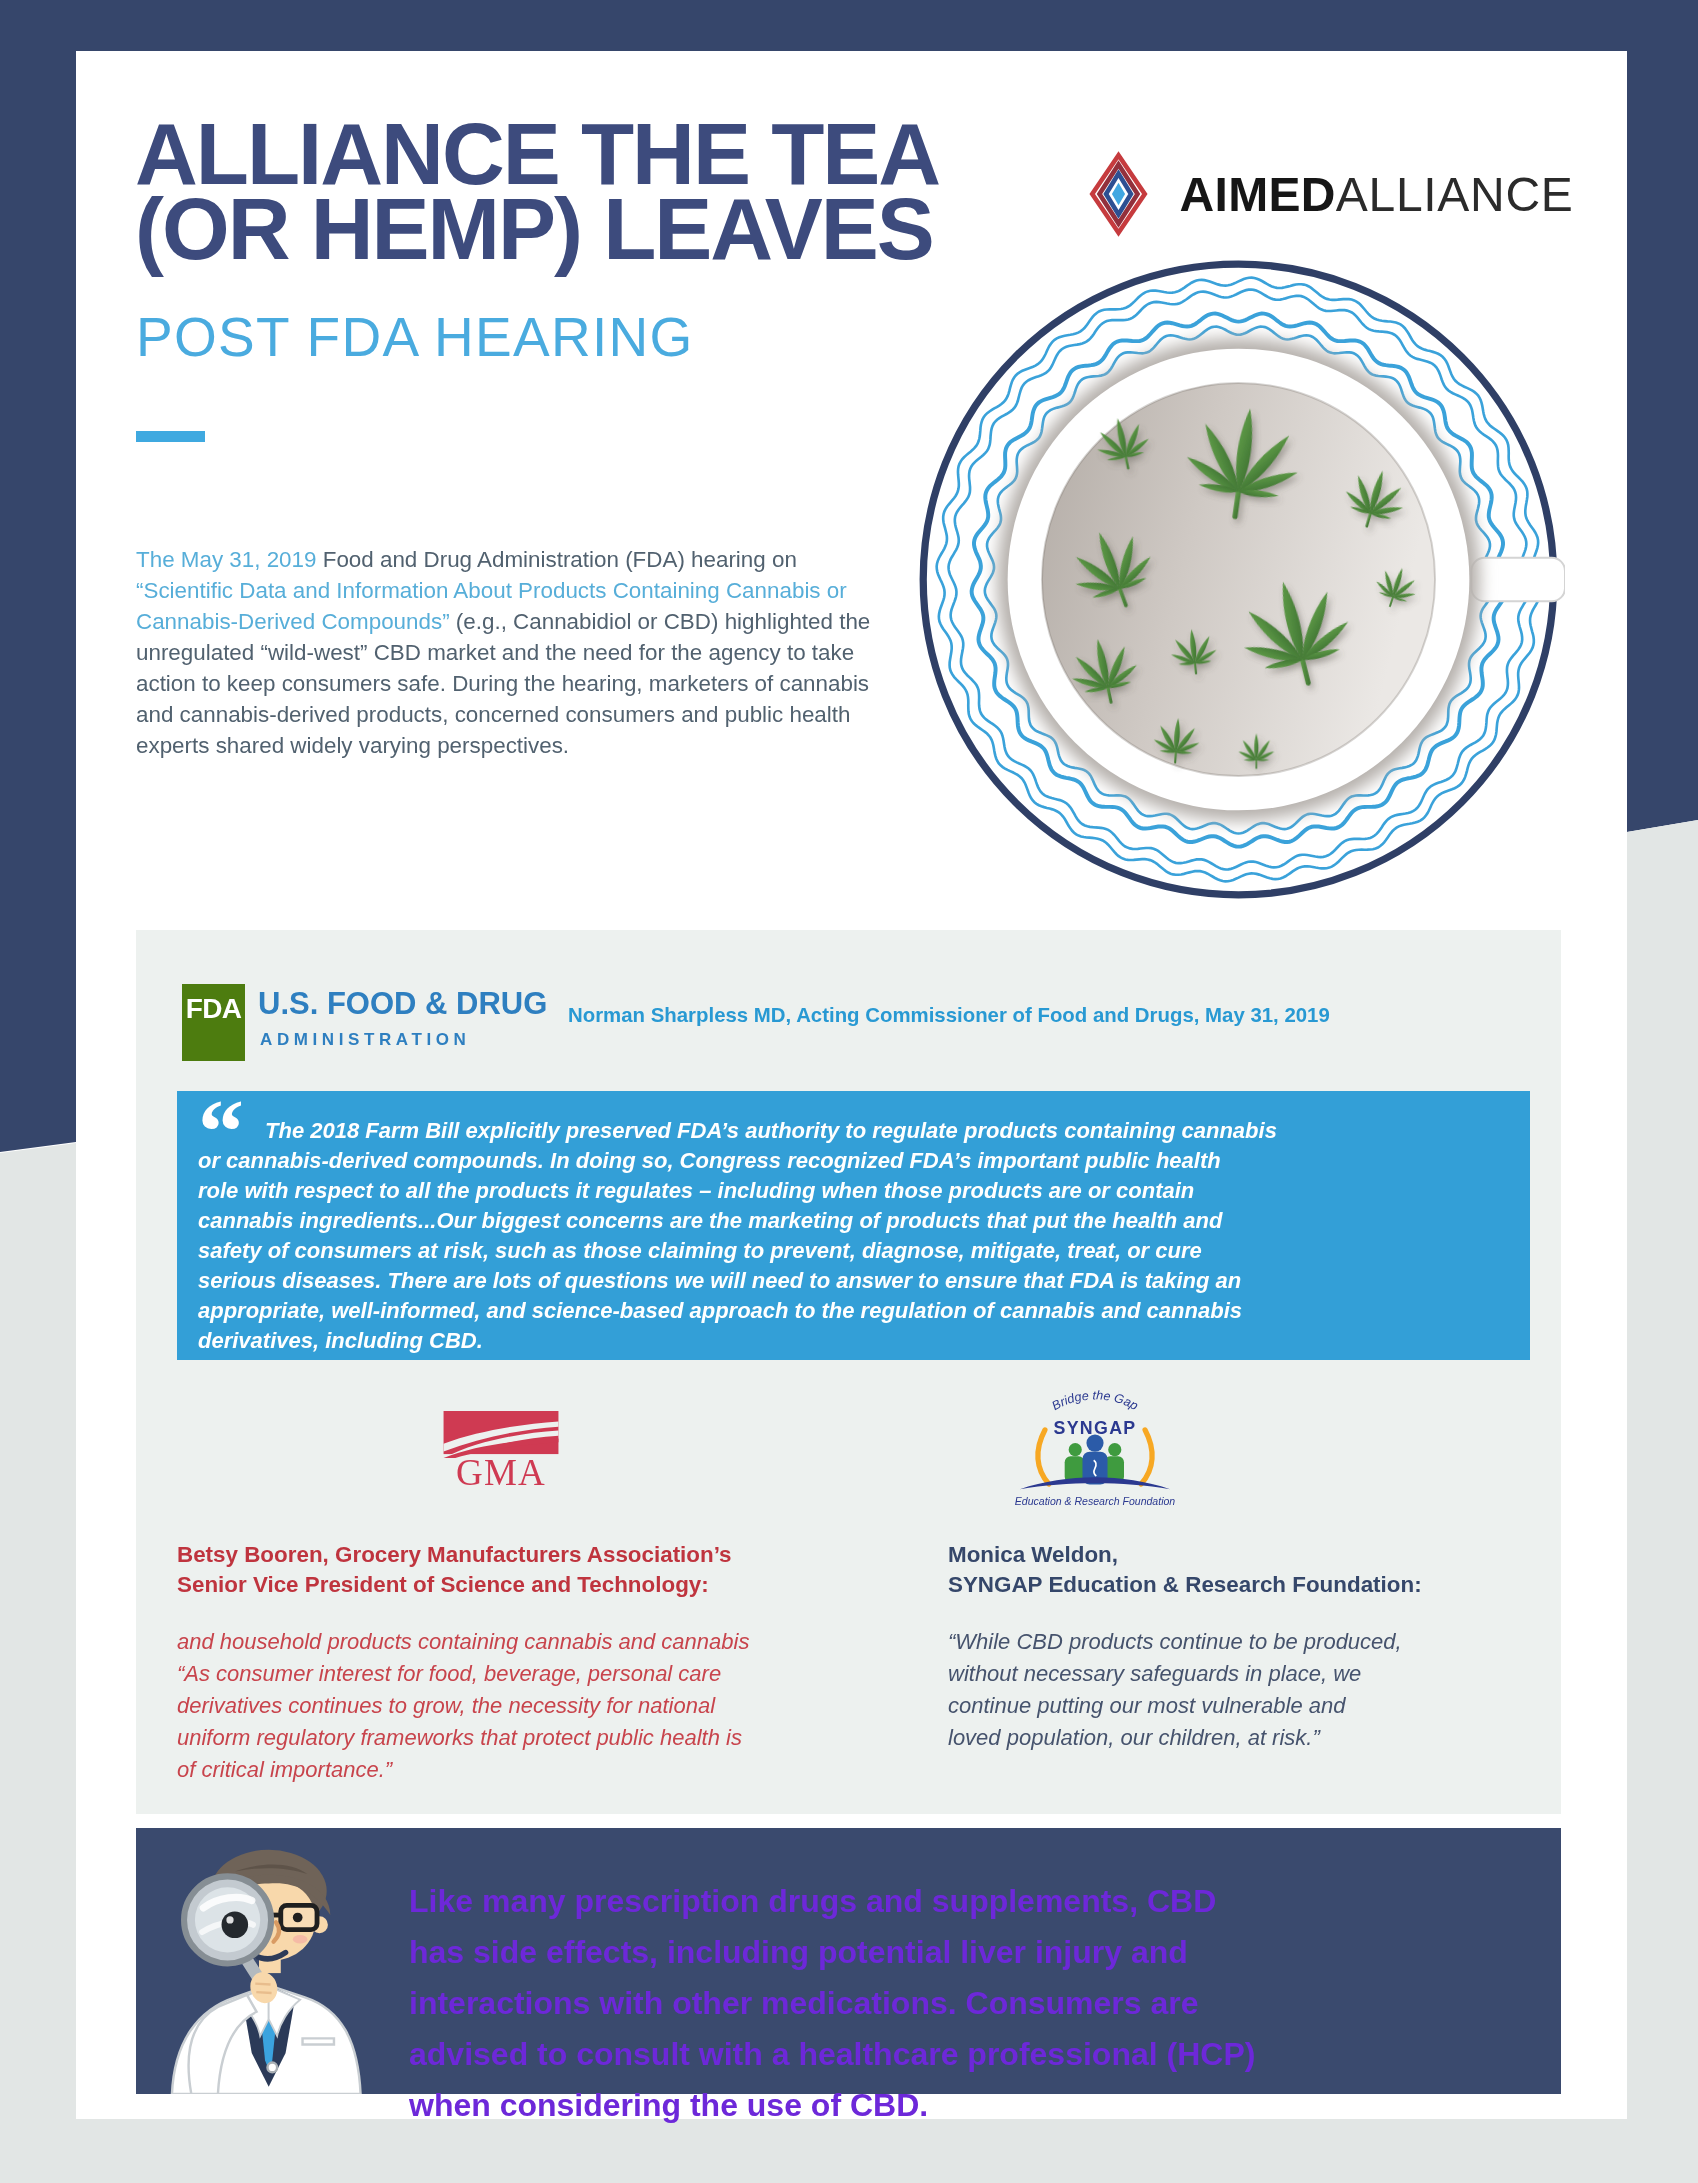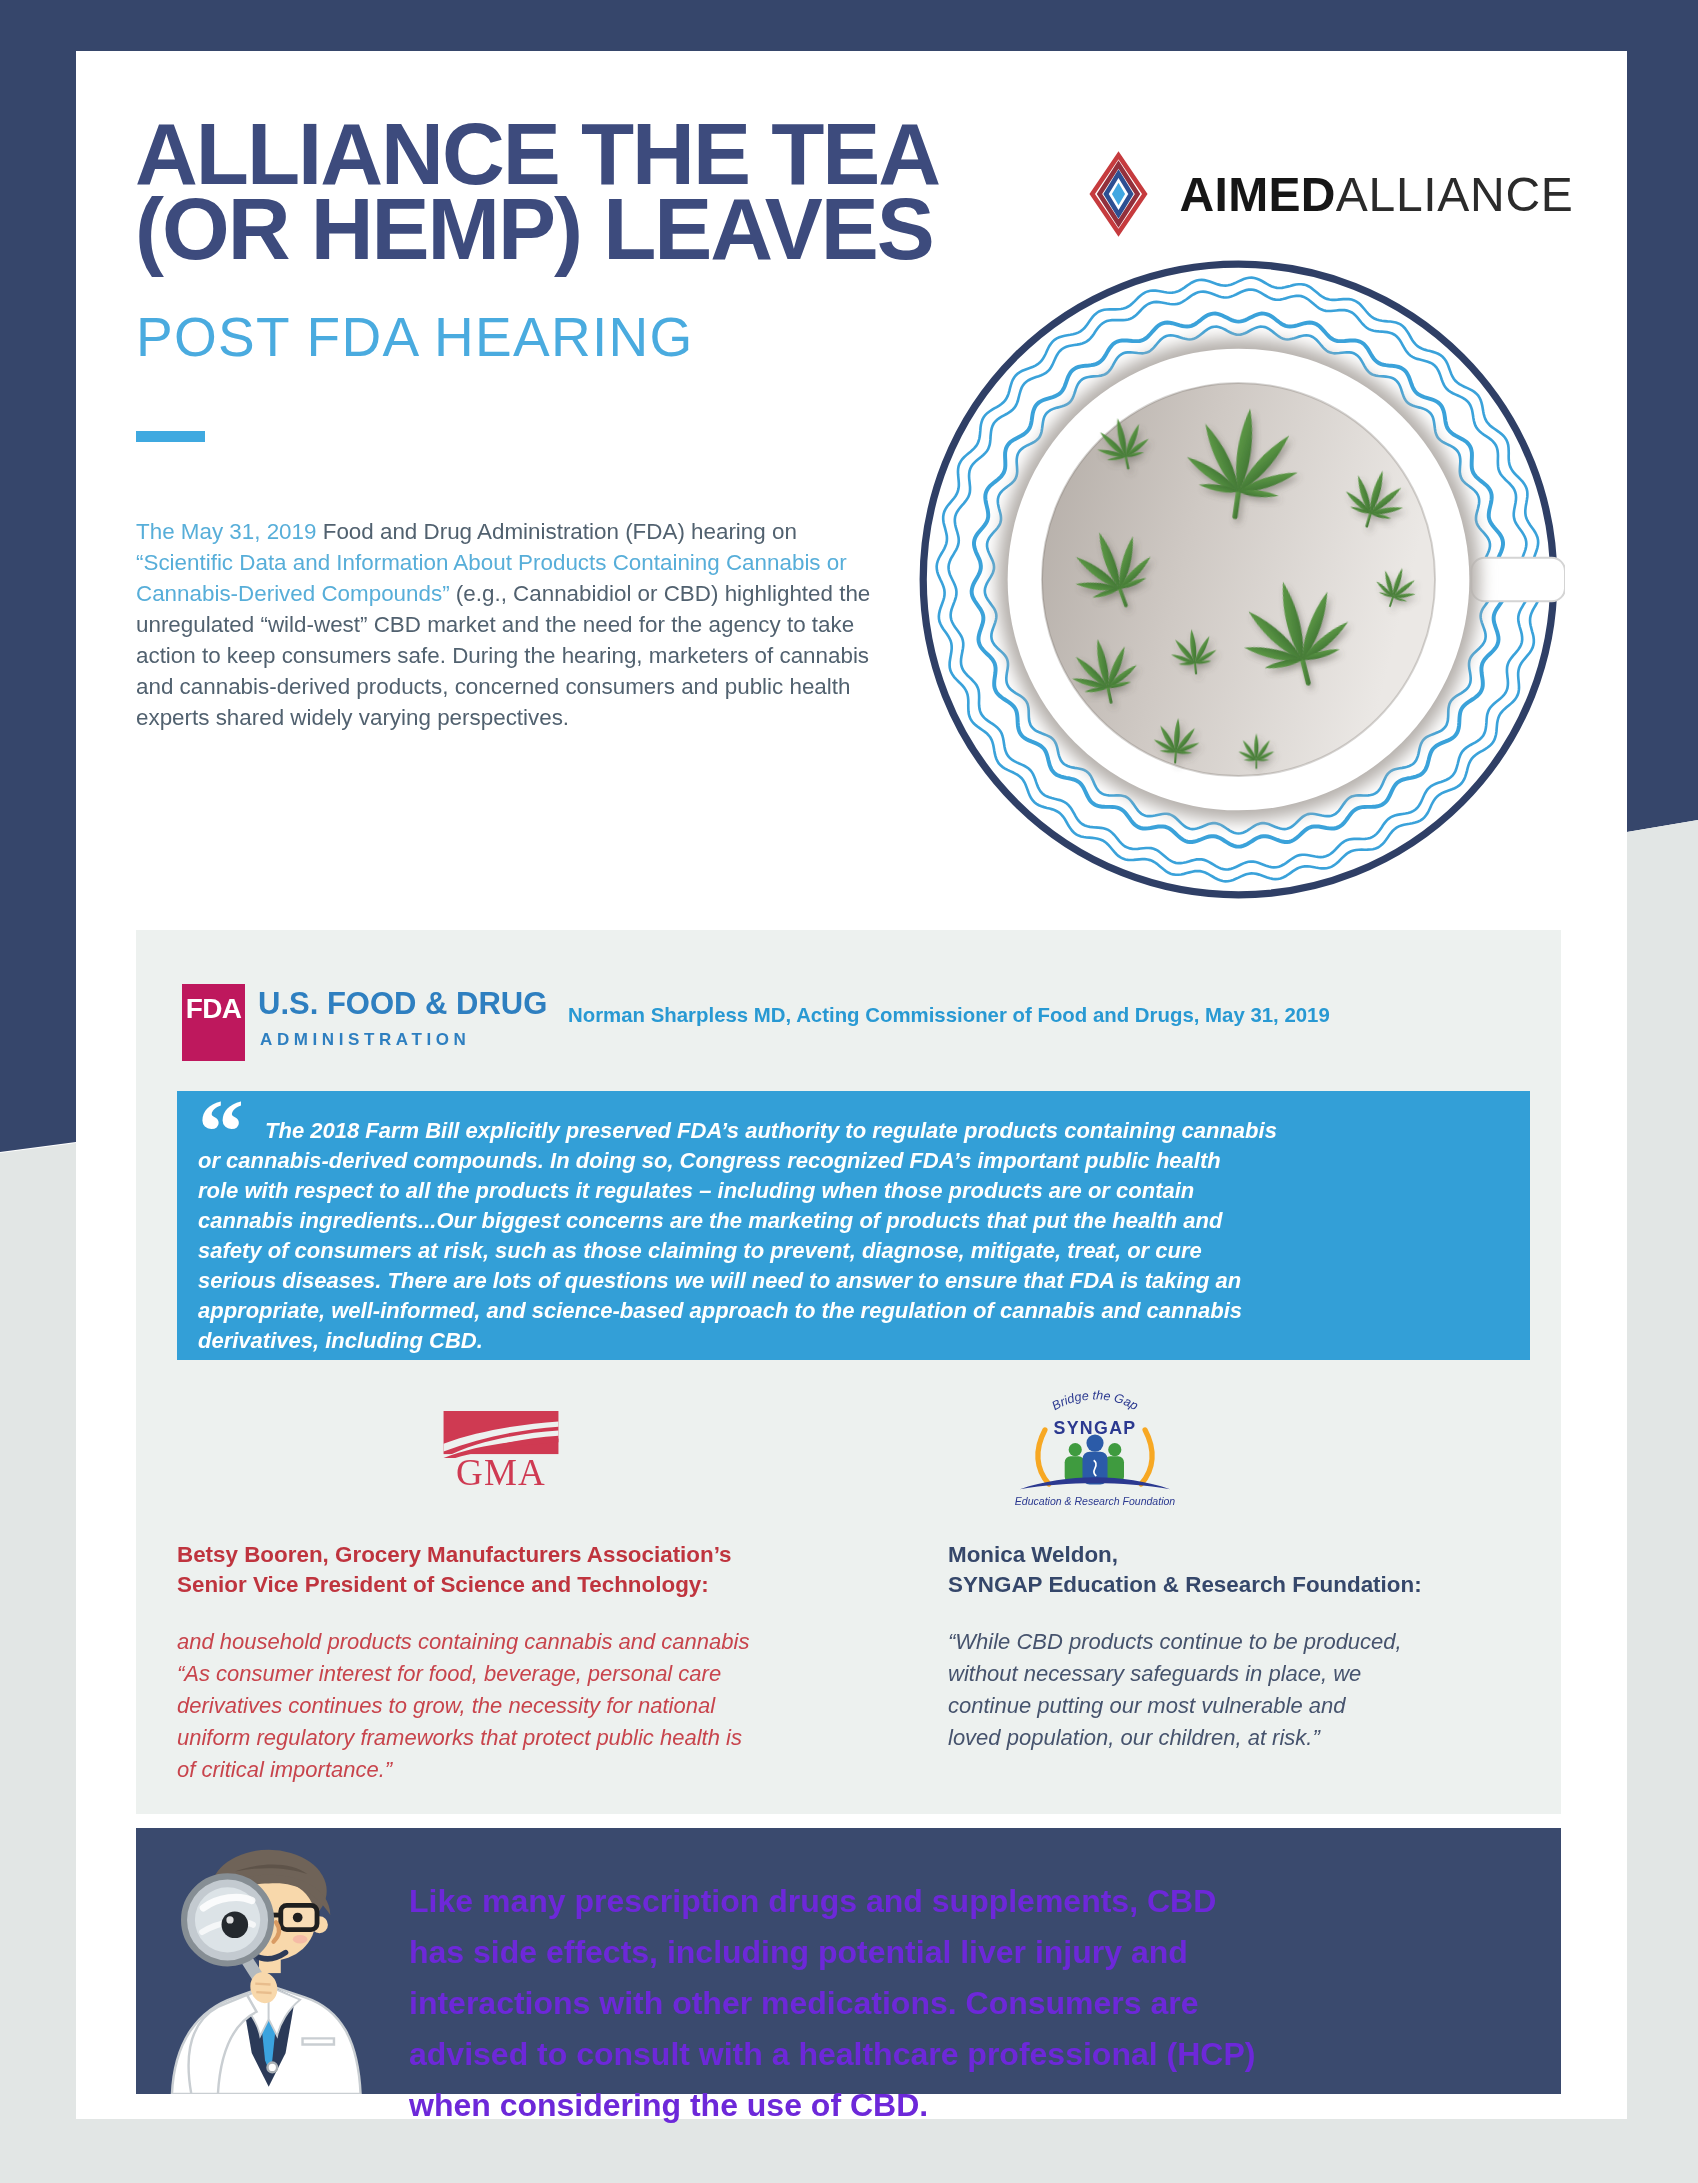--- a/index.html
+++ b/index.html
@@ -20,25 +20,25 @@
   
   .title{left:135px;top:116px;width:923px;font-size:87px;font-weight:700;letter-spacing:-2px;
          line-height:75px;color:#3d4b7d;}
   .subtitle{left:136px;top:305px;font-size:55px;font-weight:400;letter-spacing:1.3px;color:#4aabdf;}
   .accent-bar{left:136px;top:431px;width:69px;height:11.2px;background:#3fa9e0;}
   .brand{left:1088px;top:150px;display:flex;align-items:center;gap:20px;}
   .brand-text{font-size:48px;color:#161616;letter-spacing:0.3px;margin-left:10.6px;}
   .brand-text .bold{font-weight:700;}
   .brand-text .light{font-weight:400;color:#2b2b2b;letter-spacing:0.7px;}
   
-  .intro{left:136px;top:516px;width:758px;font-size:22.4px;line-height:31px;color:#51616f;}
+  .intro{left:136px;top:544px;width:758px;font-size:22.4px;line-height:31px;color:#51616f;}
   .c-blue{color:#57aed9;}
   
   .section-gray{left:136px;top:930px;width:1425px;height:884px;background:#edf1ef;}
-  .fda-box{left:182px;top:984px;width:63px;height:77px;background:#be185d;color:#fff;
+  .fda-box{left:182px;top:984px;width:63px;height:77px;background:#4d7c0f;color:#fff;
            font-weight:700;font-size:28px;text-align:center;line-height:49px;letter-spacing:-0.7px;}
   .fda-l1{left:258px;top:986px;font-size:31px;font-weight:700;color:#2e7fc0;}
   .fda-l2{left:260px;top:1030px;font-size:17px;font-weight:600;letter-spacing:4.6px;color:#2e7fc0;}
   .fda-attr{left:568px;top:1004px;font-size:20.4px;font-weight:700;color:#2899d3;}
   .quote-box{left:177px;top:1091px;width:1353px;height:269px;background:#339fd7;}
   .quote-mark{left:198px;top:1085px;font-size:92px;font-weight:700;color:#ffffff;line-height:92px;
               font-family:"Liberation Serif",serif;}
   .quote-lines{left:198px;top:1116px;width:1316px;font-size:22px;font-weight:700;font-style:italic;
                color:#ffffff;line-height:30px;}
   .quote-lines .first{padding-left:67px;}

